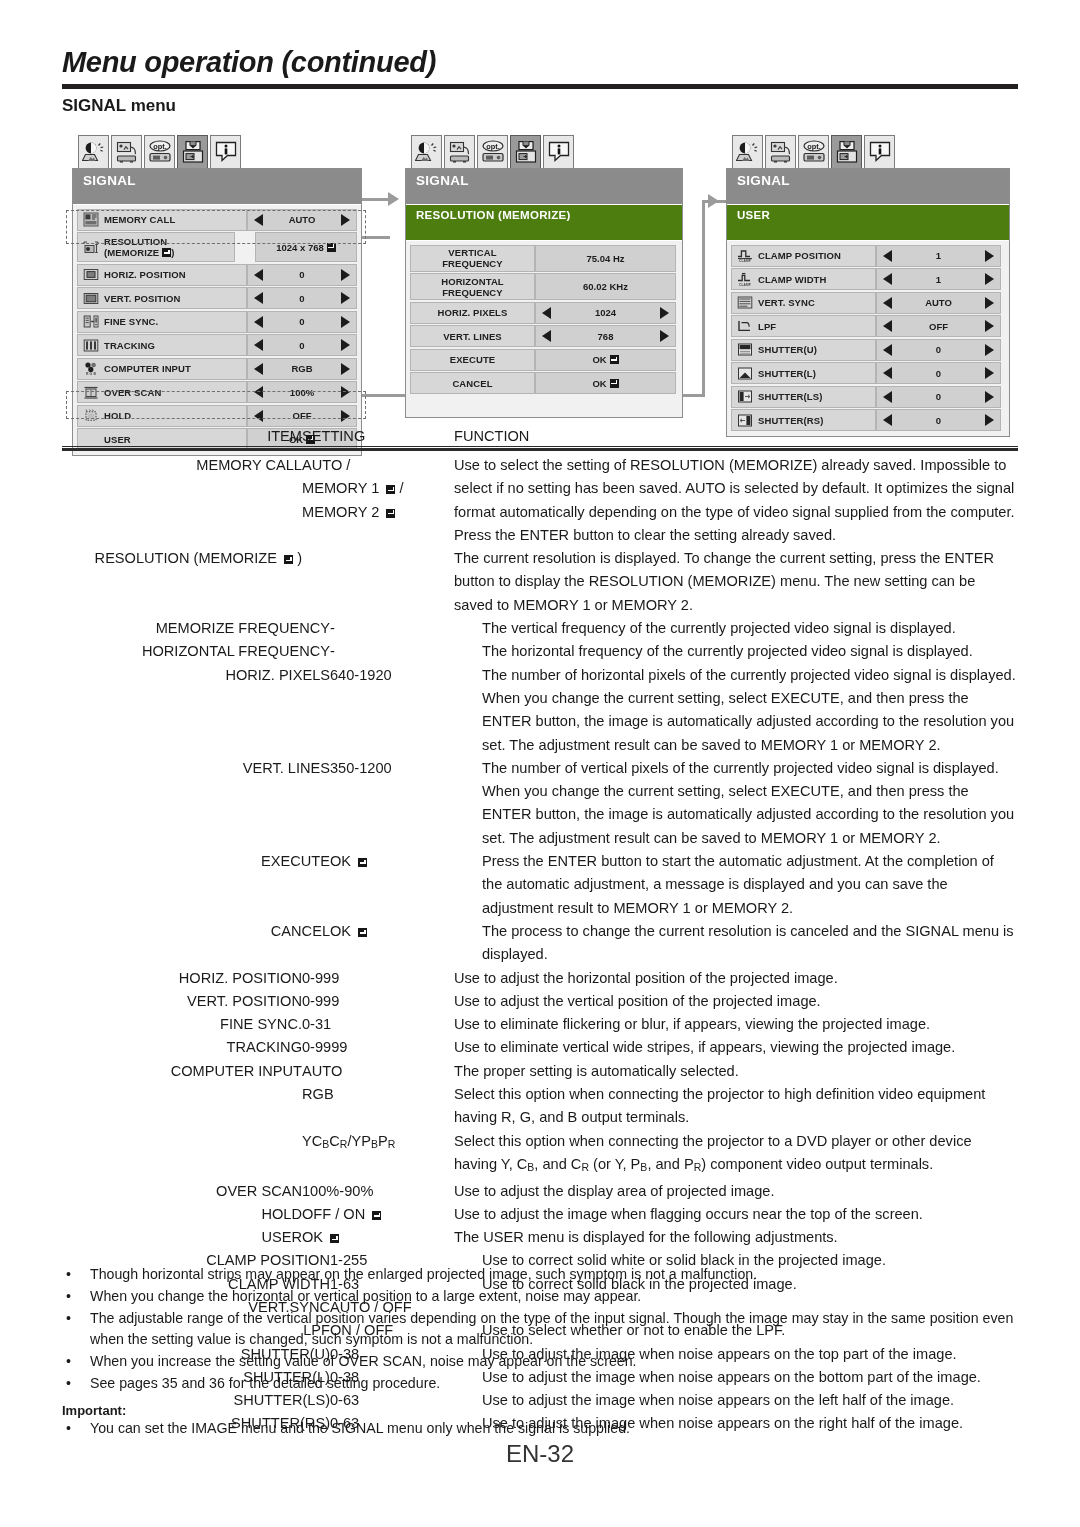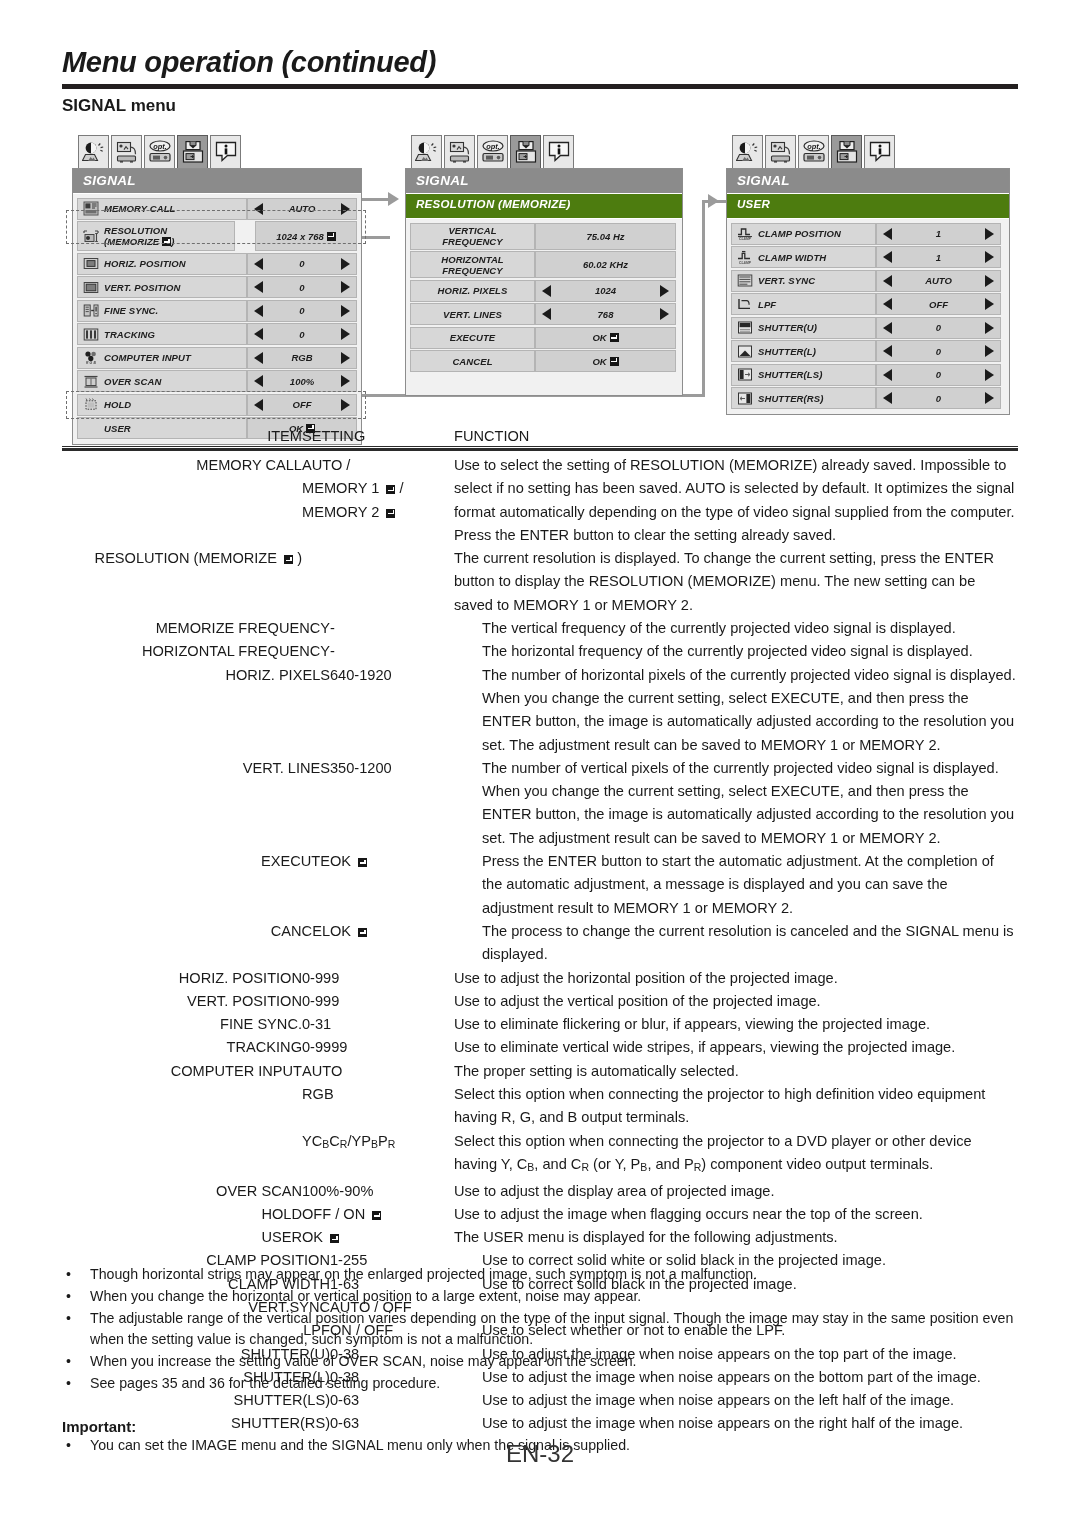--- a/index.html
+++ b/index.html
@@ -22,37 +22,37 @@
   .title-rule {
     position:absolute; left:62px; top:84px; width:956px; height:5px;
     background:#231f20;
   }
   .section-title {
     position:absolute; left:62px; top:96px;
     font-size:17px; font-weight:bold;
   }
 
   
-  .osd { position:absolute;font-style:italic; }
+  .osd { position:absolute; }
   .tabs { display:flex; gap:2px; height:35px; align-items:flex-end; margin-left:6px; }
   .tab {
     width:31px; height:33px; box-sizing:border-box;
     background:#e8e8e8; border:1px solid #7b7b7b;
     border-bottom:none;
     display:flex; align-items:center; justify-content:center;
     position:relative;
   }
   .tab.sel { background:#9a9a9a; border-color:#5a5a5a; }
   .tab svg { display:block; }
 
   .osd-body { border:1px solid #8d8d8d; background:#f1f1f1; box-sizing:border-box; }
   .osd-head {
     background:#8b8b8b; color:#ffffff;
     font-size:13.5px; font-weight:bold; letter-spacing:0.3px;
-    padding:4px 0 8px 10px; height:25px; box-sizing:border-box;
+    padding:4px 0 8px 10px; height:36px; box-sizing:border-box;
     border-bottom:1px solid #ffffff;
   }
   .osd-head.sub { background:#4d7c0f; }
 
   .row { display:flex; align-items:stretch; height:22px; margin:1.5px 0; }
   .row .lbl {
     background:#d7d7d7; border:1px solid #b4b4b4; box-sizing:border-box;
     display:flex; align-items:center; gap:5px;
     font-size:9.5px; font-weight:bold; color:#202020;
     padding-left:5px;
@@ -104,21 +104,21 @@
   .c-fn   { flex:1 1 auto; }
   .lh { line-height:23.3px; }
   .ind1 { padding-left:28px; }
   .sub { font-size:0.72em; vertical-align:-0.22em; }
 
   
   .notes { position:absolute; left:62px; top:1264px; width:956px; font-size:14.2px; }
   .note { display:flex; line-height:21px; margin-bottom:1px; }
   .note .bul { width:24px; flex:0 0 24px; text-align:left; padding-left:4px; }
   .note .txt { flex:1 1 auto; }
-  .important { font-weight:bold; font-size:15px; margin-top:24px; }
+  .important { font-weight:bold; font-size:13px; margin-top:9px; }
 
   .footer {
     position:absolute; left:0; right:0; top:1440px;
     text-align:center; font-size:24px; color:#333;
   }
 </style>
 </head>
 <body>
 
 <div class="page">

